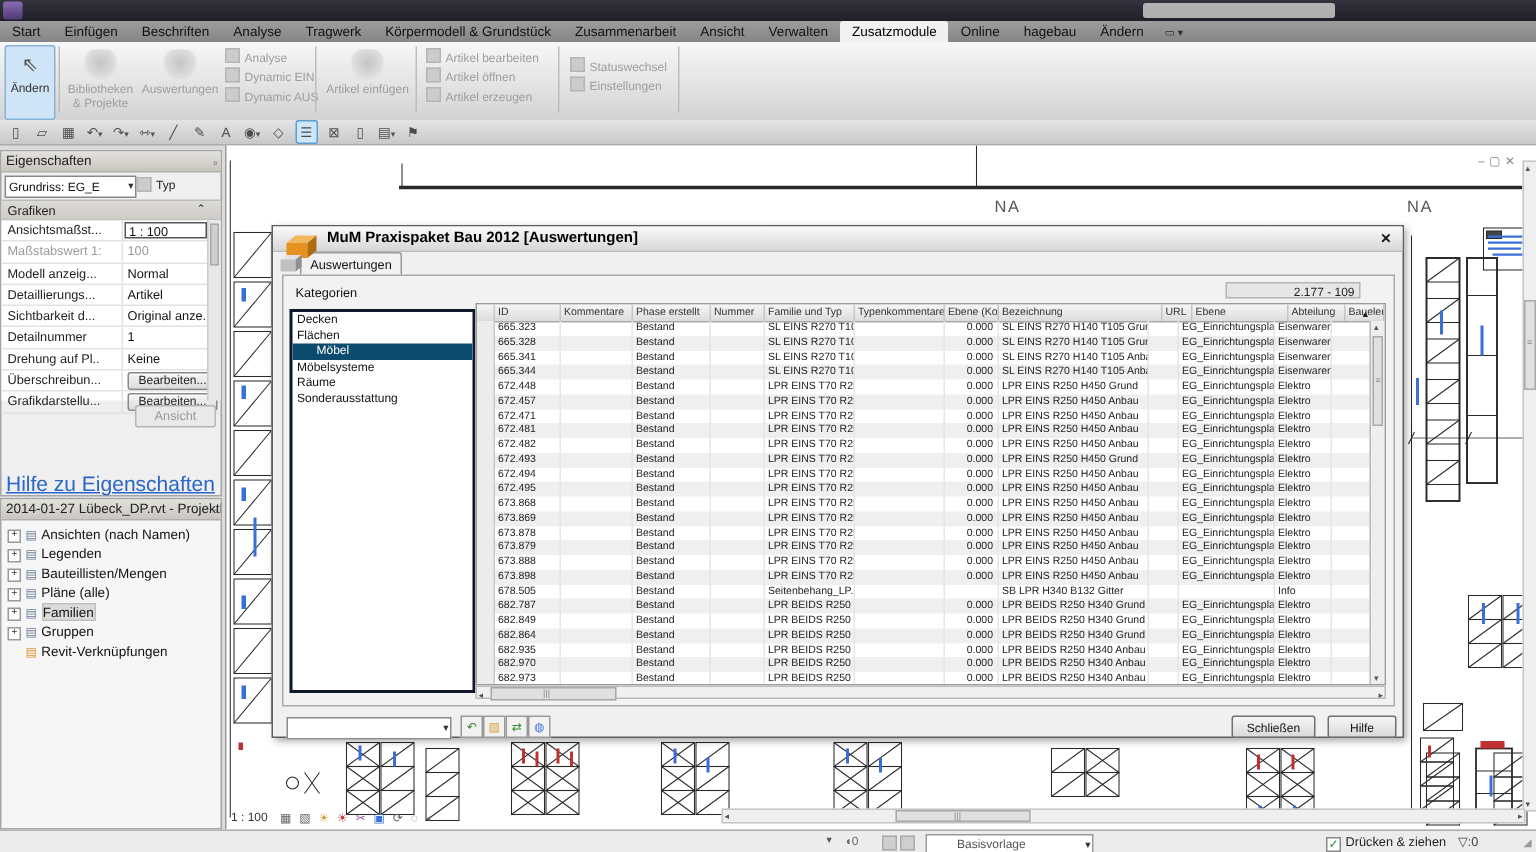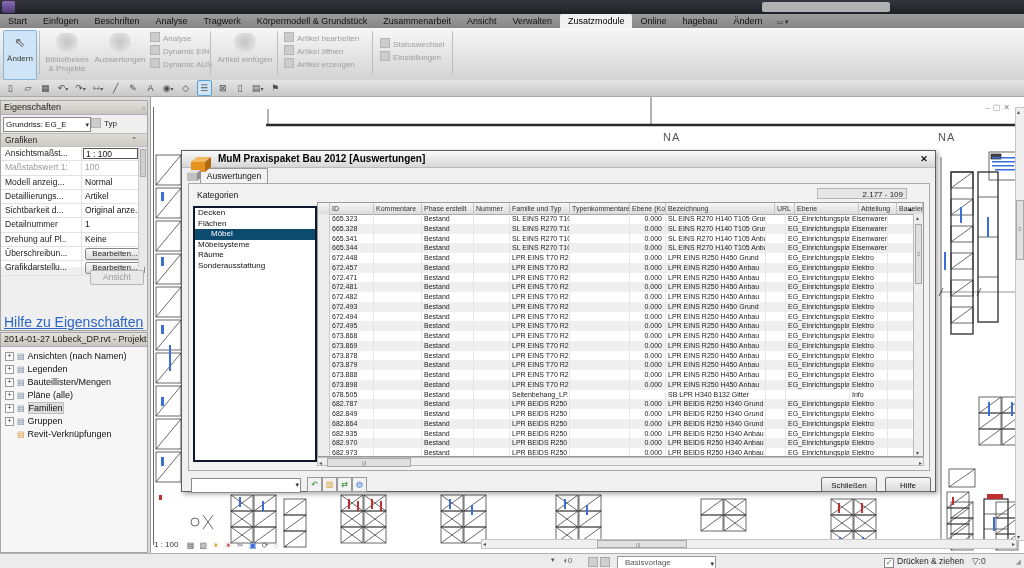--- a/index.html
+++ b/index.html
@@ -98,21 +98,21 @@
   #tvscroll{position:absolute;right:0;top:11px;width:9px;bottom:0;background:#eee;border-left:1px solid #bbb;}
   #tvscroll .sbthumb{left:1px;right:1px;top:10px;height:58px;}
   #thscroll{position:absolute;left:128px;top:273px;width:607px;height:9px;background:#f0f0f0;border:1px solid #bbb;box-sizing:border-box;}
   #thscroll .sbthumb{left:9px;top:0;height:7px;width:82px;}
   #dfoot-combo{position:absolute;left:9px;top:327px;width:108px;height:13px;background:#fff;border:1px solid #8a8a8a;}
   #dfoot-combo b{position:absolute;right:1px;top:2px;font-size:7px;color:#333;font-weight:normal;}
   .dtool{position:absolute;top:326px;width:13px;height:13px;border:1px solid #999;background:#f2f2f2;text-align:center;line-height:13px;font-size:8px;}
   .dbtn{position:absolute;top:326px;height:15px;background:linear-gradient(#f6f6f6,#dadada);border:1px solid #707070;border-radius:2px;font-size:8px;color:#111;text-align:center;line-height:15px;box-sizing:border-box;}
   
   #statusbar{left:0;top:553px;width:1024px;height:15px;background:#ececec;border-top:1px solid #b0b0b0;font-size:9px;color:#222;}
-  #basisvorlage{position:absolute;left:617px;top:2px;width:90px;height:11px;background:#fff;border:1px solid #999;font-size:8px;line-height:11px;padding-left:7px;color:#555;}
+  #basisvorlage{position:absolute;left:617px;top:2px;width:90px;height:11px;background:#fff;border:1px solid #999;font-size:8px;line-height:11px;padding-left:20px;color:#555;}
   #basisvorlage b{position:absolute;right:1px;top:1px;font-size:7px;color:#333;font-weight:normal;}
   #pdcheck{position:absolute;left:884px;top:2px;font-size:8.5px;color:#222;}
   .cbx{display:inline-block;width:8px;height:8px;border:1px solid #888;background:#fff;color:#2e8b2e;font-size:8px;line-height:8px;vertical-align:-1px;margin-right:3px;text-align:center;}
   #filterico{position:absolute;left:972px;top:2px;font-size:8.5px;color:#444;}
   .sq{display:inline-block;width:8px;height:8px;background:#cfcfcf;border:1px solid #aaa;margin-right:2px;vertical-align:-1px;}
   svg text{font-family:"Liberation Sans",sans-serif;}
 </style>
 </head>
 <body>
 

